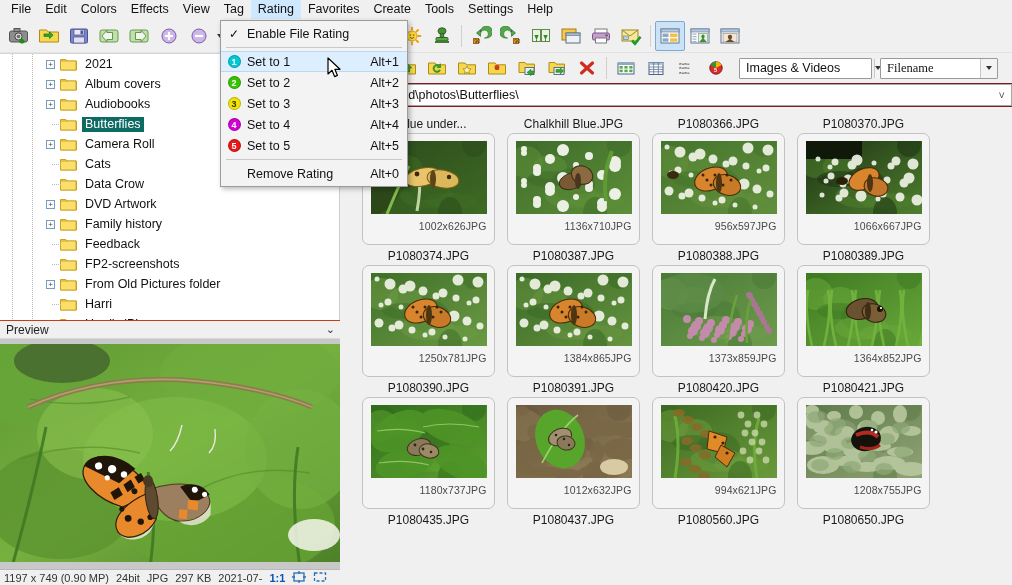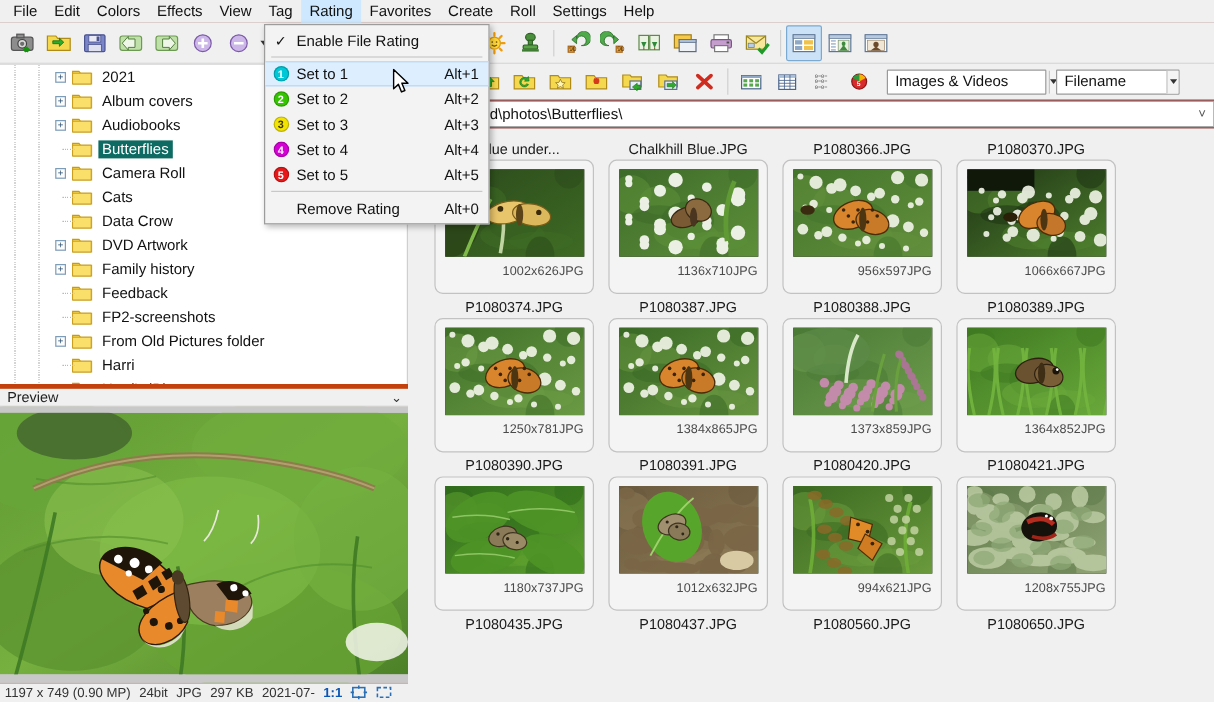--- a/index.html
+++ b/index.html
@@ -87,21 +87,21 @@
     position: absolute; left: 52px; top: 10px; width: 10px; height: 1px;
     background: repeating-linear-gradient(to right, #b9b9b9 0 1px, transparent 1px 2px);
   }
   .folder { width: 17px; height: 13px; margin-left: 18px; margin-right: 5px; flex: 0 0 auto; }
   .tlabel { padding: 0 3px; line-height: 15px; }
   .tnode.selected .tlabel { background: #0d6b63; color: #fff; }
 
   
   .prevhdr {
     position: absolute; left: 0; top: 320px; width: 340px; height: 19px;
-    background: #f0f0f0; border-top: 4px solid #c2410c; border-bottom: 1px solid #d8d8d8;
+    background: #f0f0f0; border-top: 1px solid #c2410c; border-bottom: 1px solid #d8d8d8;
     display: flex; align-items: center; padding: 0 6px; font-size: 12px; color: #222;
   }
   .prevhdr .dblchev { margin-left: auto; color: #333; font-size: 11px; letter-spacing: -1px; }
   .preview {
     position: absolute; left: 0; top: 339px; width: 340px; height: 230px;
     overflow: hidden; background: #c8c8c8;
   }
   .preview svg { display: block; }
 
   
@@ -171,21 +171,21 @@
   <div class="menubar" id="menubar">
       <div class="mi">File</div>
       <div class="mi">Edit</div>
       <div class="mi">Colors</div>
       <div class="mi">Effects</div>
       <div class="mi">View</div>
       <div class="mi">Tag</div>
       <div class="mi active">Rating</div>
       <div class="mi">Favorites</div>
       <div class="mi">Create</div>
-      <div class="mi">Roll</div>
+      <div class="mi">Tools</div>
       <div class="mi">Settings</div>
       <div class="mi">Help</div>
     </div>
 
   <div class="toolbar1">
 
     <div class="tbtn">
       <svg width="22" height="20" viewBox="0 0 22 20">
           <rect x="1.5" y="5" width="18" height="11" rx="2" fill="#8d8d8d" stroke="#555"></rect>
           <rect x="6" y="2.5" width="6" height="3" fill="#8d8d8d" stroke="#555"></rect>
@@ -502,21 +502,21 @@
           <text x="8" y="12.6" font-size="5.6" fill="#fff" font-family="Liberation Sans, sans-serif" font-weight="bold">5</text>
         </svg>
     </div>
 
     <div class="combo" style="width:133px; margin-left:8px;">
       <span class="ctext">Images &amp; Videos</span>
       <span class="cbtn">
           <span class="tri-dn"></span>
         </span>
     </div>
-    <div class="combo" style="width:103px; margin-left:8px;">
+    <div class="combo" style="width:118px; margin-left:8px;font-family:Liberation Serif, serif;">
       <span class="ctext">Filename</span>
       <span class="cbtn">
           <span class="tri-dn"></span>
         </span>
     </div>
   </div>
 
   <div class="pathbar">
     <span>k\NextCloud\photos\Butterflies\</span>
     <span class="chev">˅</span>

